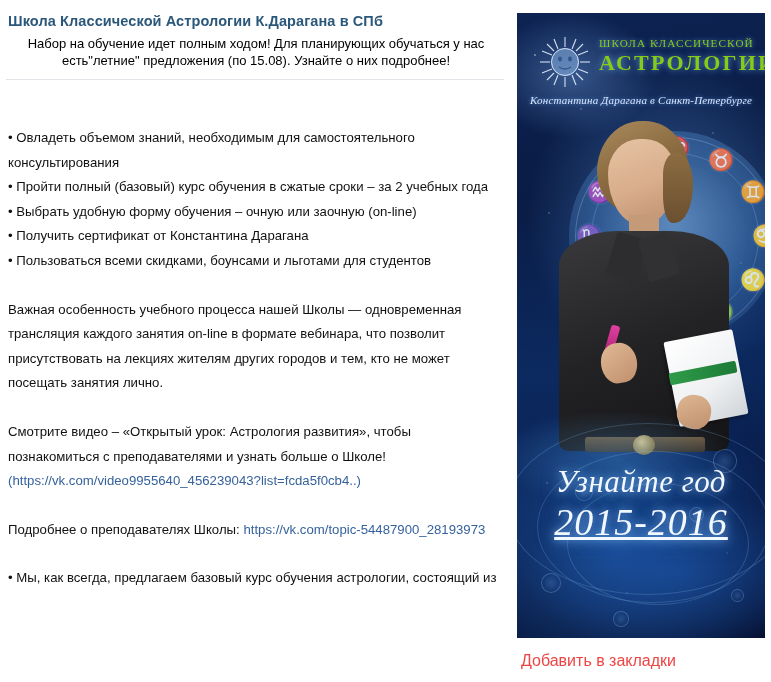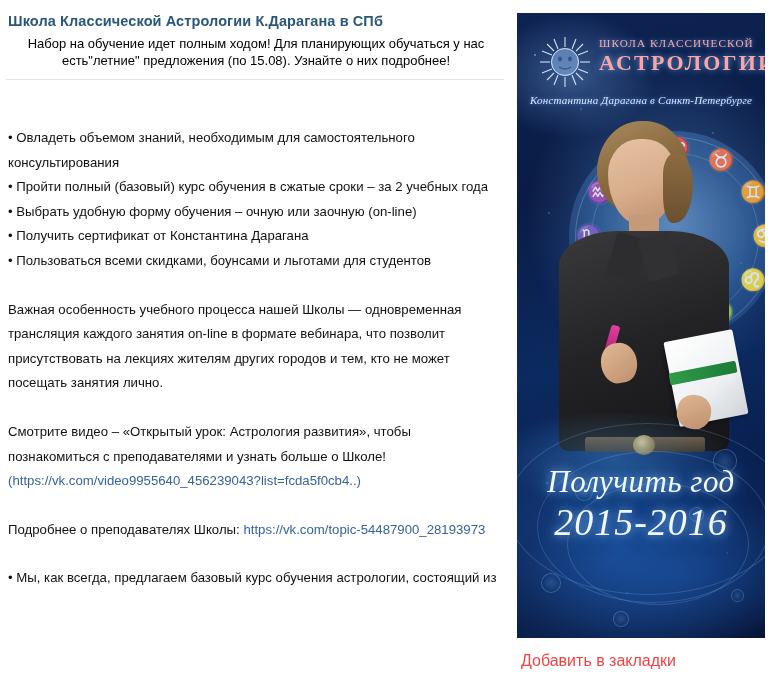--- a/index.html
+++ b/index.html
@@ -167,21 +167,21 @@
     width: 54px;
     height: 54px;
   }
   
   .poster-head {
     position: absolute;
     left: 82px;
     top: 24px;
     width: 158px;
     text-align: left;
-    color: #fca5a5;
+    color: #84cc16;
   }
   .poster-head .l1 {
     font-family: "Liberation Serif", serif;
     font-size: 11.2px;
     letter-spacing: 1.1px;
     white-space: nowrap;
     text-shadow: 0 0 5px rgba(120,180,255,.8);
   }
   .poster-head .l2 {
     font-family: "Liberation Serif", serif;
@@ -357,20 +357,21 @@
   .year-script .yl1 {
     font-size: 31px;
     line-height: 34px;
     letter-spacing: 0.5px;
   }
   .year-script .yl2 {
     font-size: 38px;
     line-height: 42px;
     letter-spacing: 1px;
     margin-top: 2px;
+    text-decoration: underline;
   }
   .bookmark-link {
     position: absolute;
     left: 4px;
     top: 652px;
     font-size: 16px;
     color: #ef4444;
     text-decoration: none;
     cursor: pointer;
   }
@@ -513,21 +514,21 @@
         <div class="swirl-line" style="left:80px;  top:70px;  width:180px; height:120px;"></div>
       </div>
       <div class="bokeh" style="left:58px;  top:470px; width:16px; height:16px;"></div>
       <div class="bokeh" style="left:196px; top:436px; width:22px; height:22px;"></div>
       <div class="bokeh" style="left:172px; top:494px; width:13px; height:13px;"></div>
       <div class="bokeh" style="left:24px;  top:560px; width:18px; height:18px;"></div>
       <div class="bokeh" style="left:96px;  top:598px; width:14px; height:14px;"></div>
       <div class="bokeh" style="left:214px; top:576px; width:11px; height:11px;"></div>
 
       <div class="year-script">
-        <div class="yl1">Получить год</div>
+        <div class="yl1">Узнайте год</div>
         <div class="yl2">2015-2016</div>
       </div>
 
     </div>
 
     <a class="bookmark-link" href="#">Добавить в закладки</a>
 
   </div>
 
 </div>

